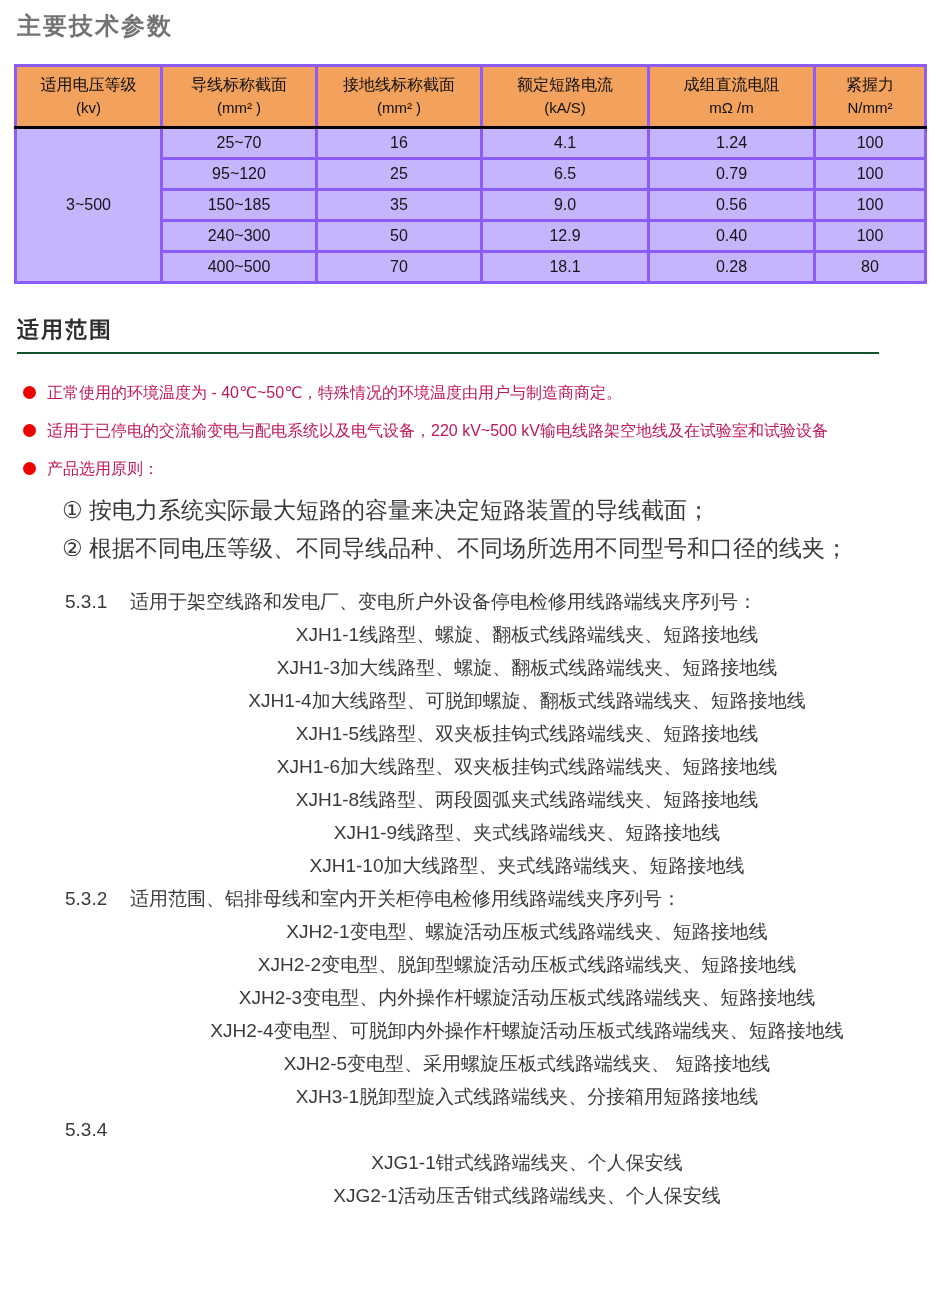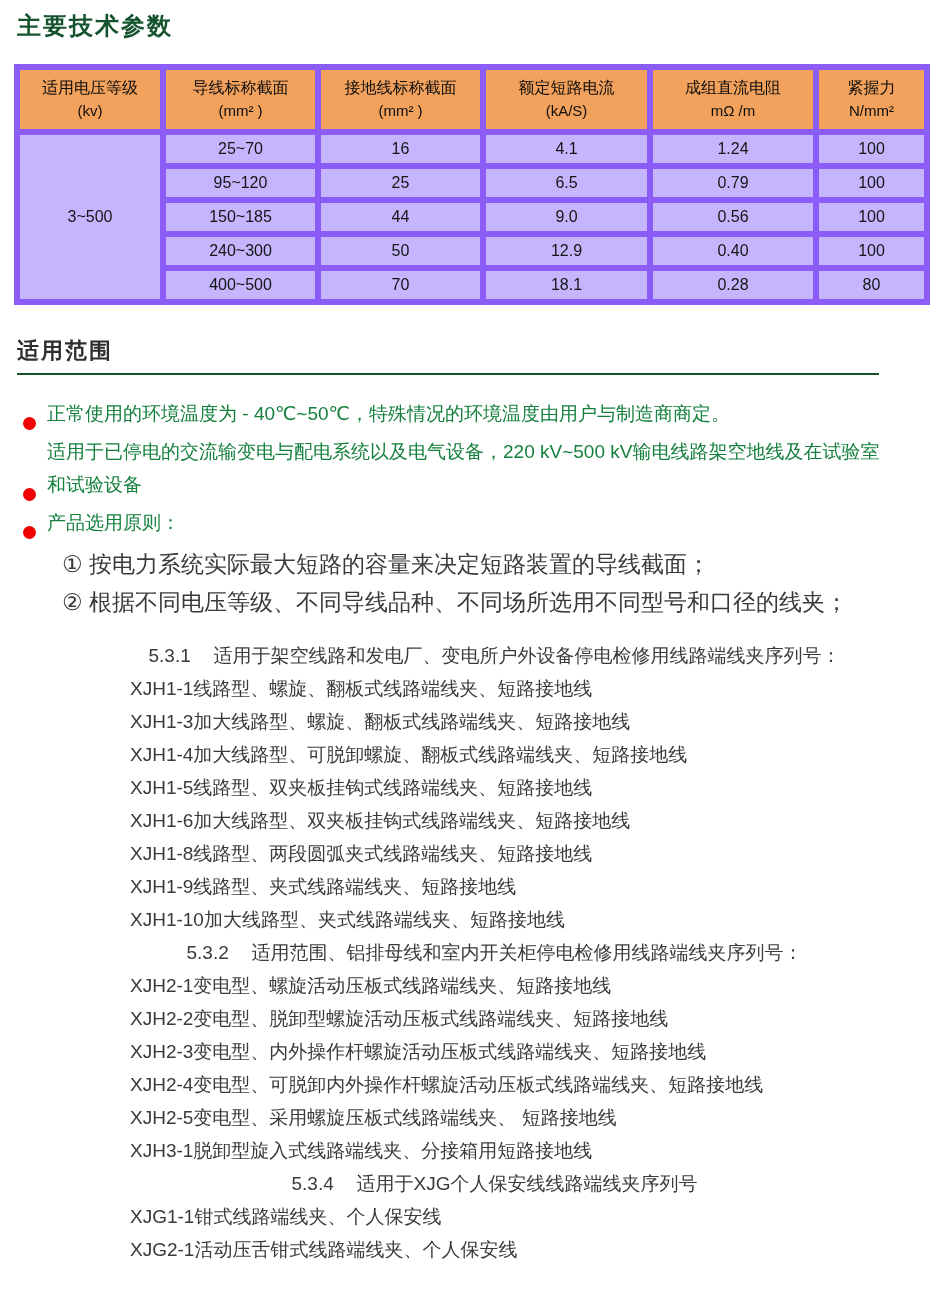--- a/index.html
+++ b/index.html
@@ -10,31 +10,31 @@
   *{box-sizing:border-box;}
   html,body{margin:0;padding:0;}
   body{
     width:936px;height:1310px;overflow:hidden;
     background:#fff;color:var(--ink);
     font-family:"Liberation Sans","DejaVu Sans",sans-serif;
   }
   .page{padding:12px 12px 0 17px;}
 
   .page-title{
-    font-size:24px;font-weight:700;color:#14532d;
+    font-size:24px;font-weight:700;color:#737373;
     letter-spacing:2px;margin:0 0 0 0;line-height:28px;
   }
 
   
   .tech-table{
     border-collapse:collapse;table-layout:fixed;
     width:910px;margin:24px 0 0 -3px;
     border:3px solid #000;
   }
-  .tech-table th,.tech-table td{border:6px solid #8b5cf6;padding:0;}
+  .tech-table th,.tech-table td{border:3px solid #8b5cf6;padding:0;}
   .tech-table thead th{
     background:var(--header-bg);
     font-weight:400;color:#0e0e0e;
     border-bottom:3px solid #000;
     vertical-align:middle;
   }
   .th-name{font-size:16px;padding:8px 0 0 0;line-height:19px;text-align:center;}
   .th-unit{font-size:15px;padding:5px 0 9px 0;line-height:18px;text-align:center;}
   .tech-table tbody td{
     text-align:center;font-size:16px;color:#151515;
@@ -44,40 +44,40 @@
   
   .scope-title{
     font-size:22px;font-weight:700;color:#2e2e2e;
     letter-spacing:2px;margin:34px 0 0 0;line-height:24px;
     padding-bottom:10px;border-bottom:2px solid #14532d;
     width:862px;
   }
 
   .bullets{margin-top:22px;}
   .bullet{
-    display:flex;align-items:flex-end;
-    font-size:19px;line-height:33px;color:#15803d;
+    display:flex;align-items:flex-start;
+    font-size:16px;line-height:33px;color:#be185d;
     margin-bottom:5px;
   }
   .bullet .dot{
     flex:0 0 13px;width:13px;height:13px;border-radius:50%;
     background:var(--bullet-red);margin:10px 11px 0 6px;
   }
   .bullet .bullet-text{max-width:845px;}
 
   .principles{margin:12px 0 0 45px;}
   .principle{font-size:23px;line-height:26px;margin-bottom:12px;color:#3a3a3a;}
 
   .series-list{margin-top:24px;}
   .series-head{
     display:flex;padding-left:48px;
-    font-size:19px;line-height:33px;color:#3a3a3a;justify-content:center;
+    font-size:19px;line-height:33px;color:#3a3a3a;
   }
   .series-num{width:65px;flex:0 0 65px;}
-  .series-items{padding-left:113px;}
+  .series-items{padding-left:113px;text-align:center;}
   .series-item{font-size:19px;line-height:33px;color:#3a3a3a;white-space:pre;}
 </style>
 </head>
 <body>
 
 <div class="page">
 
   <h1 class="page-title">主要技术参数</h1>
 
   <table class="tech-table">
@@ -128,21 +128,21 @@
       </tr>
       <tr>
         <td>95~120</td>
         <td>25</td>
         <td>6.5</td>
         <td>0.79</td>
         <td>100</td>
       </tr>
       <tr>
         <td>150~185</td>
-        <td>44</td>
+        <td>35</td>
         <td>9.0</td>
         <td>0.56</td>
         <td>100</td>
       </tr>
       <tr>
         <td>240~300</td>
         <td>50</td>
         <td>12.9</td>
         <td>0.40</td>
         <td>100</td>
@@ -214,21 +214,20 @@
 
     <div class="series-section">
       <div class="series-items">
           <div class="series-item">XJH3-1脱卸型旋入式线路端线夹、分接箱用短路接地线</div>
         </div>
     </div>
 
     <div class="series-section">
       <div class="series-head">
         <span class="series-num">5.3.4</span>
-        <span class="series-title">适用于XJG个人保安线线路端线夹序列号</span>
       </div>
       <div class="series-items">
           <div class="series-item">XJG1-1钳式线路端线夹、个人保安线</div>
           <div class="series-item">XJG2-1活动压舌钳式线路端线夹、个人保安线</div>
         </div>
     </div>
 
   </div>
 
 </div>

